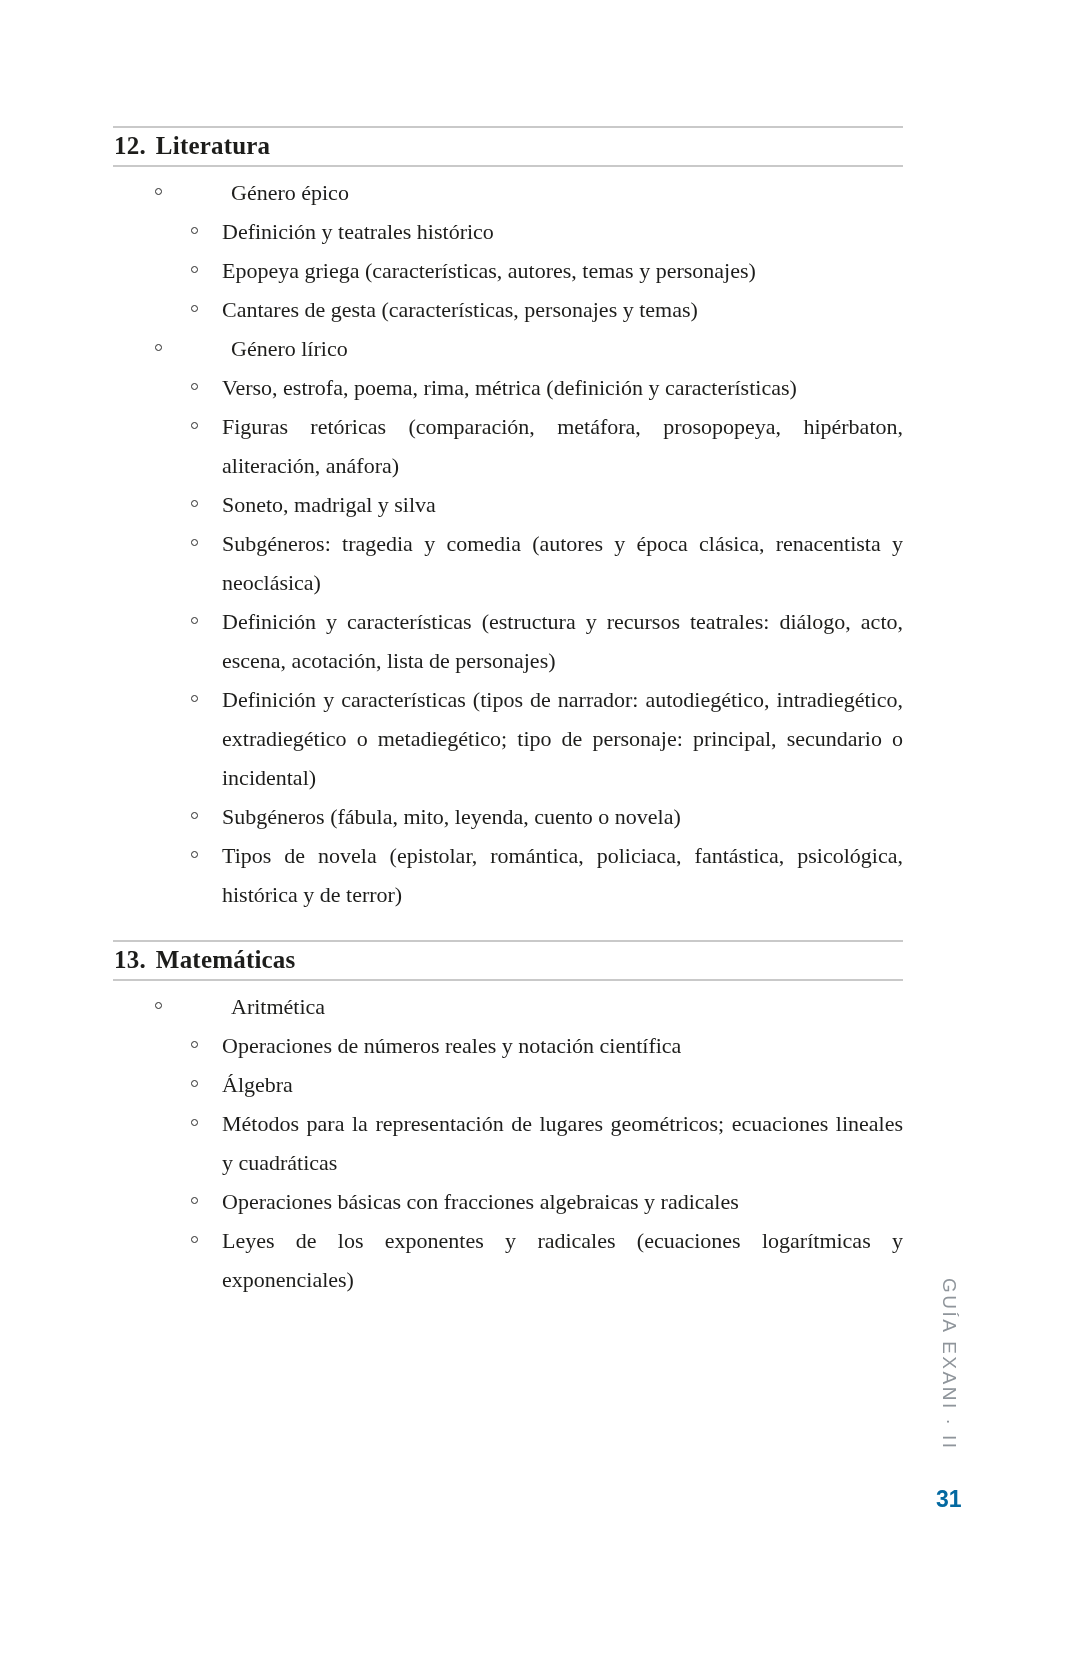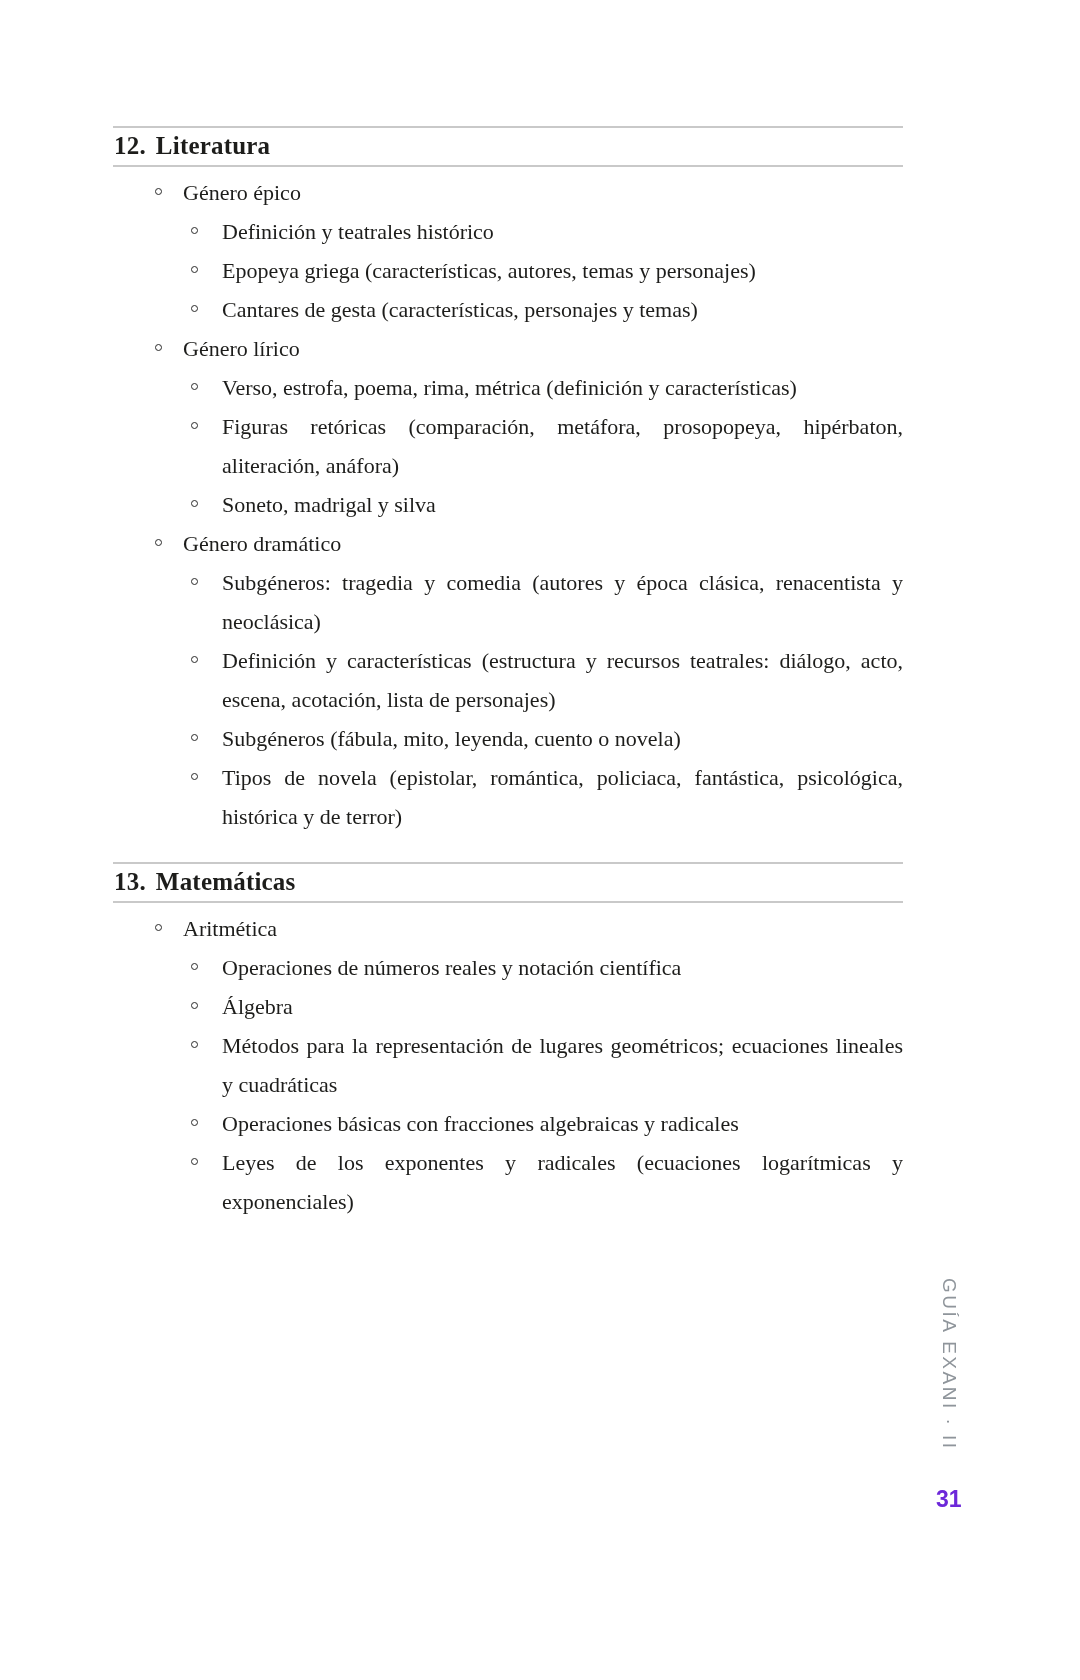--- a/index.html
+++ b/index.html
@@ -26,21 +26,21 @@
     border-bottom: 2px solid var(--rule-color, #c9c9c9);
     padding: 4px 2px 6px 1px;
     font-size: 25px;
     line-height: 27px;
     font-weight: bold;
     letter-spacing: 0.2px;
   }
   .heading-number { margin-right: 10px; }
   .items { margin-top: 6px; }
   .item { display: flex; align-items: flex-start; }
-  .item.lvl1 { padding-left: 42px; }
+  .item.lvl1 { padding-left: 42px; gap: 48px; }
   .item.lvl2 { padding-left: 78px; }
   .bullet {
     flex: 0 0 auto;
     width: 7px;
     height: 7px;
     border: 1.7px solid #2b2b2b;
     border-radius: 50%;
     margin-top: 15px;
     background: transparent;
   }
@@ -67,21 +67,21 @@
     color: var(--sidebar-color, #8f959b);
     white-space: nowrap;
   }
   .page-number {
     position: absolute;
     left: 936px;
     top: 1486px;
     font-family: "Liberation Sans", sans-serif;
     font-size: 23px;
     font-weight: bold;
-    color: #6d28d9;
+    color: #0369a1;
   }
 </style>
 </head>
 <body>
 
 <div class="page" style="--text-color: #1d1d1b; --rule-color: #c9c9c9; --sidebar-color: #8f959b; background: rgb(255, 255, 255);">
   <div class="content" id="sections-root">
       <section class="section">
         <div class="section-heading"><span class="heading-number">12.</span><span class="heading-title">Literatura</span></div>
         <div class="items">
@@ -110,31 +110,31 @@
             <div class="item-text lvl2-text">Verso, estrofa, poema, rima, métrica (definición y características)</div>
           </div>
           <div class="item lvl2">
             <span class="bullet"></span>
             <div class="item-text lvl2-text">Figuras retóricas (comparación, metáfora, prosopopeya, hipérbaton, aliteración, anáfora)</div>
           </div>
           <div class="item lvl2">
             <span class="bullet"></span>
             <div class="item-text lvl2-text">Soneto, madrigal y silva</div>
           </div>
-          <div class="item lvl1">
-            <span class="bullet"></span>
-            <div class="item-text lvl1-text">Género dramático</div>
-          </div>
           <div class="item lvl2">
             <span class="bullet"></span>
             <div class="item-text lvl2-text">Subgéneros: tragedia y comedia (autores y época clásica, renacentista y neoclásica)</div>
           </div>
           <div class="item lvl2">
             <span class="bullet"></span>
             <div class="item-text lvl2-text">Definición y características (estructura y recursos teatrales: diálogo, acto, escena, acotación, lista de personajes)</div>
+          </div>
+          <div class="item lvl2">
+            <span class="bullet"></span>
+            <div class="item-text lvl2-text">Definición y características (tipos de narrador: autodiegético, intradiegético, extradiegético o metadiegético; tipo de personaje: principal, secundario o incidental)</div>
           </div>
           <div class="item lvl2">
             <span class="bullet"></span>
             <div class="item-text lvl2-text">Subgéneros (fábula, mito, leyenda, cuento o novela)</div>
           </div>
           <div class="item lvl2">
             <span class="bullet"></span>
             <div class="item-text lvl2-text">Tipos de novela (epistolar, romántica, policiaca, fantástica, psicológica, histórica y de terror)</div>
           </div>
         </div>

